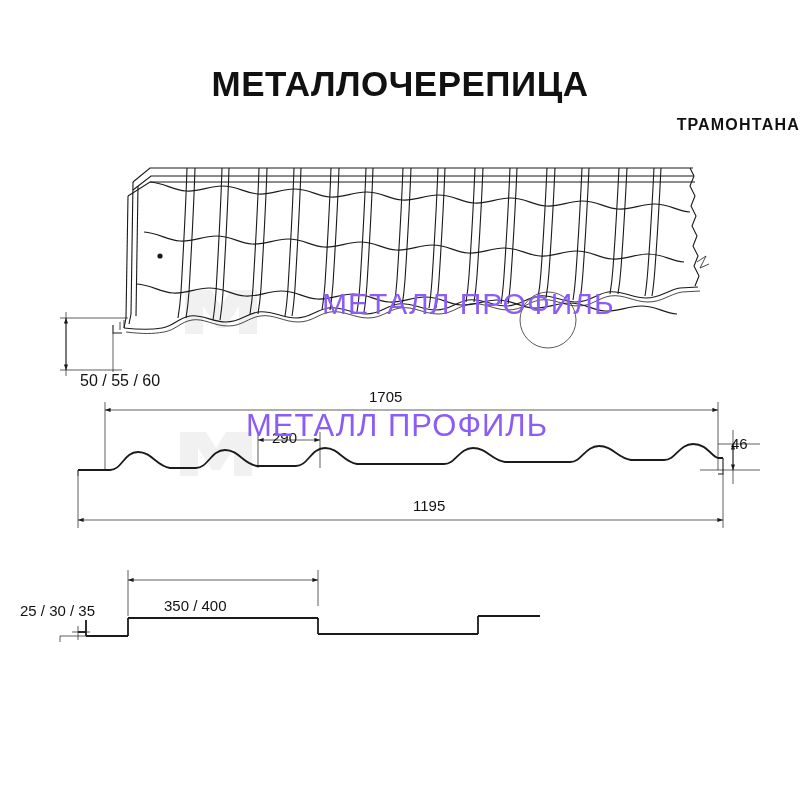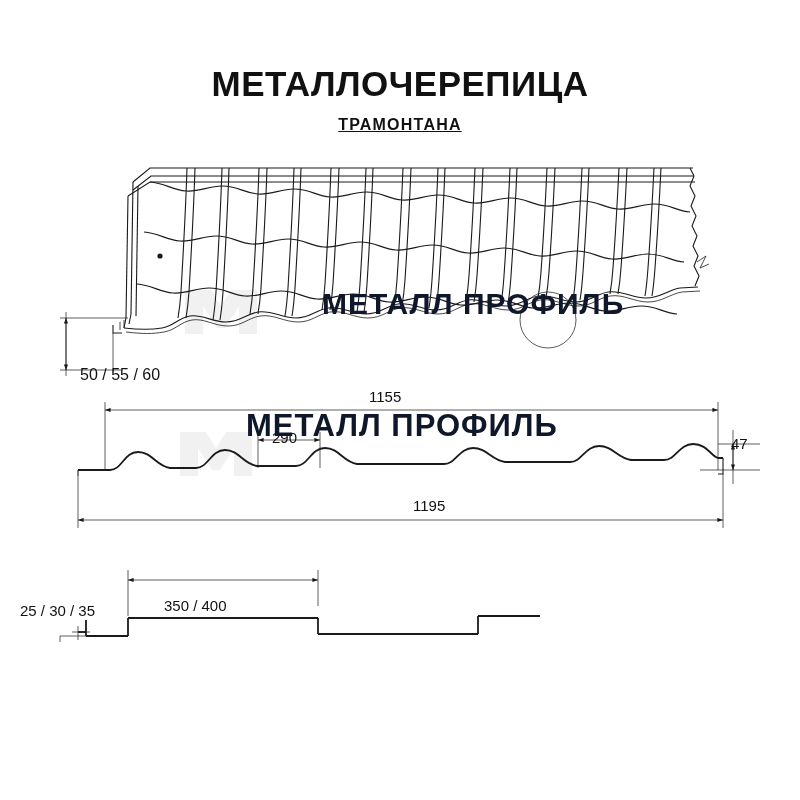--- a/index.html
+++ b/index.html
@@ -31,41 +31,41 @@
     font-size: 35px;
     font-weight: bold;
     letter-spacing: 0.5px;
     color: #111111;
   }
   .title-sub {
     position: absolute;
     left: 0;
     top: 116px;
     width: 800px;
-    text-align: center;
+    text-align: right;
     font-size: 16px;
     font-weight: bold;
     letter-spacing: 1.2px;
     color: #111111;
-    text-decoration: underline;
   }
   .dim {
     position: absolute;
     font-size: 15px;
     color: #111111;
     white-space: nowrap;
   }
   .dim-left-thick {
     font-size: 16px;
+    margin-top: 6px;
   }
   .wm {
     position: absolute;
-    color: #0f172a;
+    color: #8b5cf6;
     font-size: 30px;
-    font-weight: bold;
+    font-weight: normal;
     letter-spacing: 1px;
     white-space: nowrap;
     pointer-events: none;
     user-select: none;
     text-align: center;
   }
 </style>
 </head>
 <body>
 
@@ -338,25 +338,25 @@
       <path class="ext" d="M60,636 L60,642"></path>
     </g>
   </g>
 </svg>
 
 <div class="title-main">МЕТАЛЛОЧЕРЕПИЦА</div>
 <div class="title-sub">ТРАМОНТАНА</div>
 
 <div class="dim dim-left-thick" style="left:80px; top:366px;">50 / 55 / 60</div>
 
-<div class="dim" style="left:369px; top:388px;">1155</div>
+<div class="dim" style="left:369px; top:388px;">1705</div>
 
 <div class="dim" style="left:272px; top:429px;">290</div>
 
-<div class="dim" style="left:731px; top:435px;">47</div>
+<div class="dim" style="left:731px; top:435px;">46</div>
 
 <div class="dim" style="left:369px; top:497px;margin-left:44px;">1195</div>
 
 <div class="dim" style="left:164px; top:561px;margin-top:36px;">350 / 400</div>
 
 <div class="dim" style="left:20px; top:602px;">25 / 30 / 35</div>
 
 <div class="wm" style="left:322px; top:287px;">МЕТАЛЛ ПРОФИЛЬ</div>
 <div class="wm" style="left:246px; top:408px; font-size:31px;">МЕТАЛЛ ПРОФИЛЬ</div>
 

